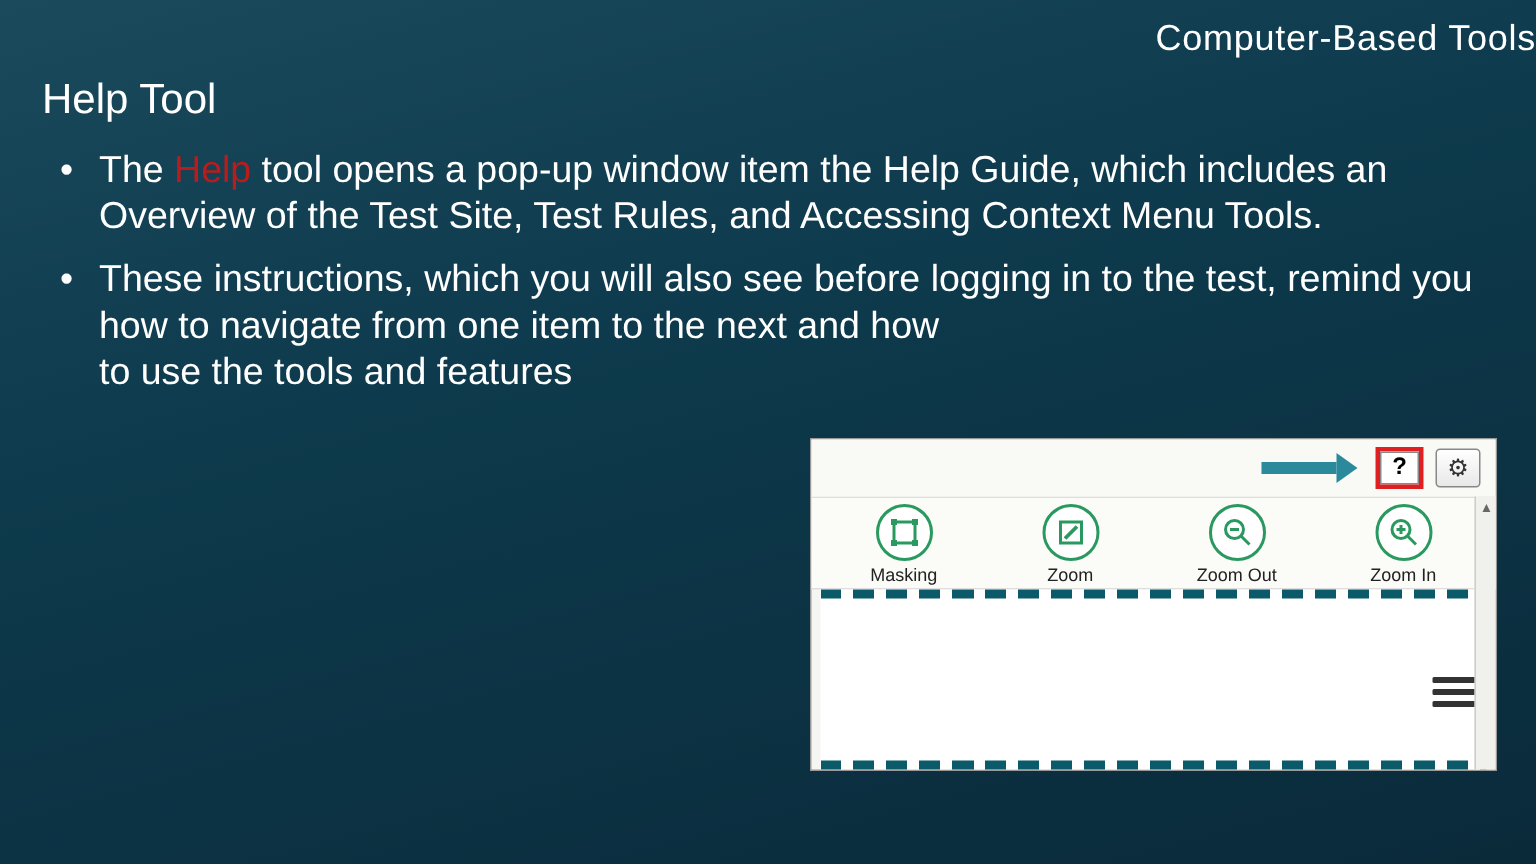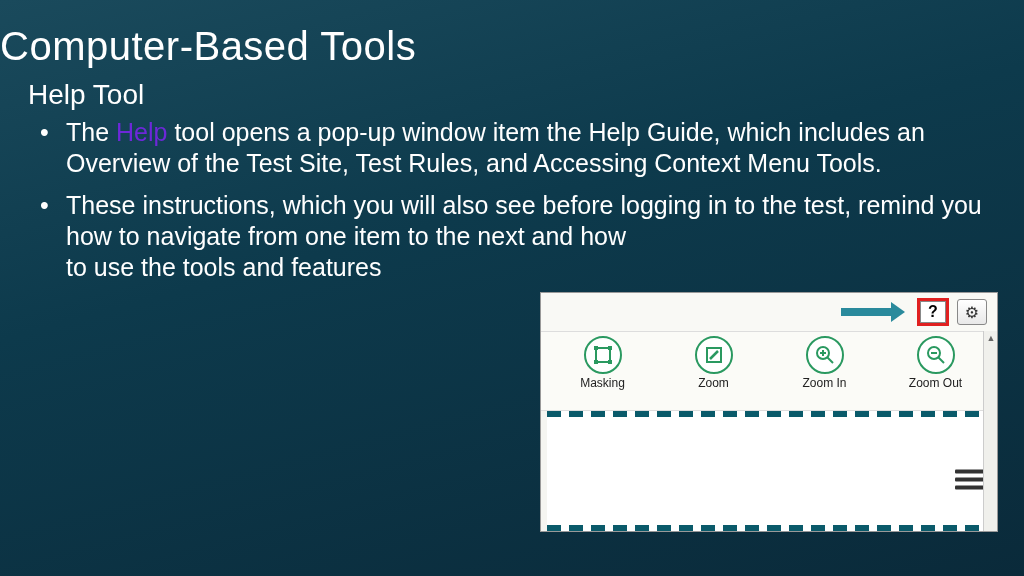--- a/index.html
+++ b/index.html
@@ -6,53 +6,53 @@
     body {
       width: 1024px;
       height: 576px;
       background: linear-gradient(165deg, #1a4a5c 0%, #0d3a4c 40%, #0a2a3a 100%);
       font-family: "Segoe UI Light", "Segoe UI", Arial, sans-serif;
       color: #ffffff;
       overflow: hidden;
       position: relative;
     }
     .title {
-      text-align: left;
-      font-size: 40px;
+      text-align: right;
+      font-size: 24px;
       font-weight: 300;
-      padding-top: 24px;
+      padding-top: 12px;
       letter-spacing: 0.5px;
     }
     .content {
       padding: 10px 28px 0 28px;
     }
     .subtitle {
       font-size: 28px;
       font-weight: 300;
-      margin-bottom: 6px;
+      margin-bottom: 16px;
     }
     ul {
       list-style: none;
       padding-left: 12px;
     }
     li {
       font-size: 25px;
       font-weight: 300;
       line-height: 1.25;
       margin-bottom: 10px;
       padding-left: 26px;
       position: relative;
     }
     li::before {
       content: "•";
       position: absolute;
       left: 0;
       top: 0;
     }
-    .link { color: #6d28d9; }
+    .link { color: #b91c1c; }
     .toolbar-panel {
       width: 458px;
       background: #f5f5f1;
       border: 1px solid #999;
       margin-top: 12px;
       position: absolute;
       right: 26px;
       top: 280px;
     }
     .top-bar {
@@ -95,21 +95,21 @@
     .gear-btn {
       width: 30px; height: 26px;
       background: linear-gradient(#fff,#e8e8e8);
       border: 1px solid #888; border-radius: 3px;
       display: flex; align-items: center; justify-content: center;
       color: #333;
     }
     .tool-row {
       display: flex;
       justify-content: space-around;
-      padding: 4px 6px 20px 6px;
+      padding: 4px 6px 2px 6px;
       border-top: 1px solid #ddd;
       border-bottom: 1px solid #ddd;
       background: #fbfbf7;
     }
     .tool {
       display: flex; flex-direction: column; align-items: center;
       width: 82px;
     }
     .tool-icon {
       width: 38px; height: 38px;
@@ -215,34 +215,34 @@
           </svg>
       </div>
       <div class="tool-label">Zoom</div>
     </div>
     <div class="tool">
       <div class="tool-icon">
         <svg width="22" height="22" viewBox="0 0 22 22">
             <circle cx="9" cy="9" r="6" fill="none" stroke="#2a9960" stroke-width="2"></circle>
             <line x1="13.5" y1="13.5" x2="19" y2="19" stroke="#2a9960" stroke-width="2"></line>
             <line x1="6" y1="9" x2="12" y2="9" stroke="#2a9960" stroke-width="2"></line>
-            <line x1="9" y1="6" x2="9" y2="12" stroke="#2a9960" stroke-width="2"></line>
-          </svg>
-      </div>
-      <div class="tool-label">Zoom In</div>
+          </svg>
+      </div>
+      <div class="tool-label">Zoom Out</div>
     </div>
     <div class="tool">
       <div class="tool-icon">
         <svg width="22" height="22" viewBox="0 0 22 22">
             <circle cx="9" cy="9" r="6" fill="none" stroke="#2a9960" stroke-width="2"></circle>
             <line x1="13.5" y1="13.5" x2="19" y2="19" stroke="#2a9960" stroke-width="2"></line>
             <line x1="6" y1="9" x2="12" y2="9" stroke="#2a9960" stroke-width="2"></line>
-          </svg>
-      </div>
-      <div class="tool-label">Zoom Out</div>
+            <line x1="9" y1="6" x2="9" y2="12" stroke="#2a9960" stroke-width="2"></line>
+          </svg>
+      </div>
+      <div class="tool-label">Zoom In</div>
     </div>
   </div>
 
   <div class="dashed-area">
     <div class="dashed-top"></div>
     <div class="hamburger">
       <div></div>
         <div></div>
         <div></div>
     </div>

